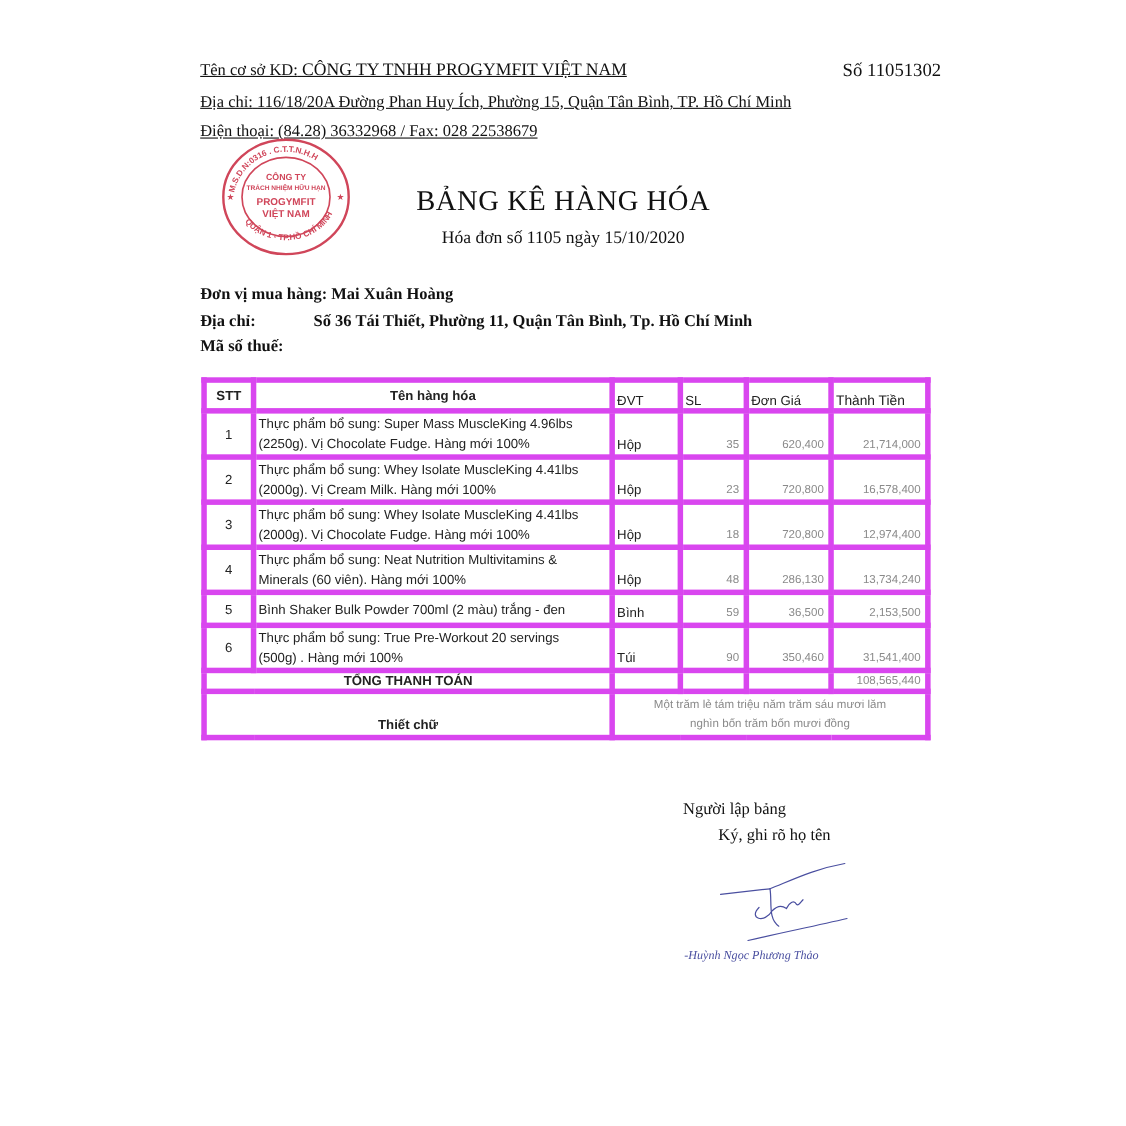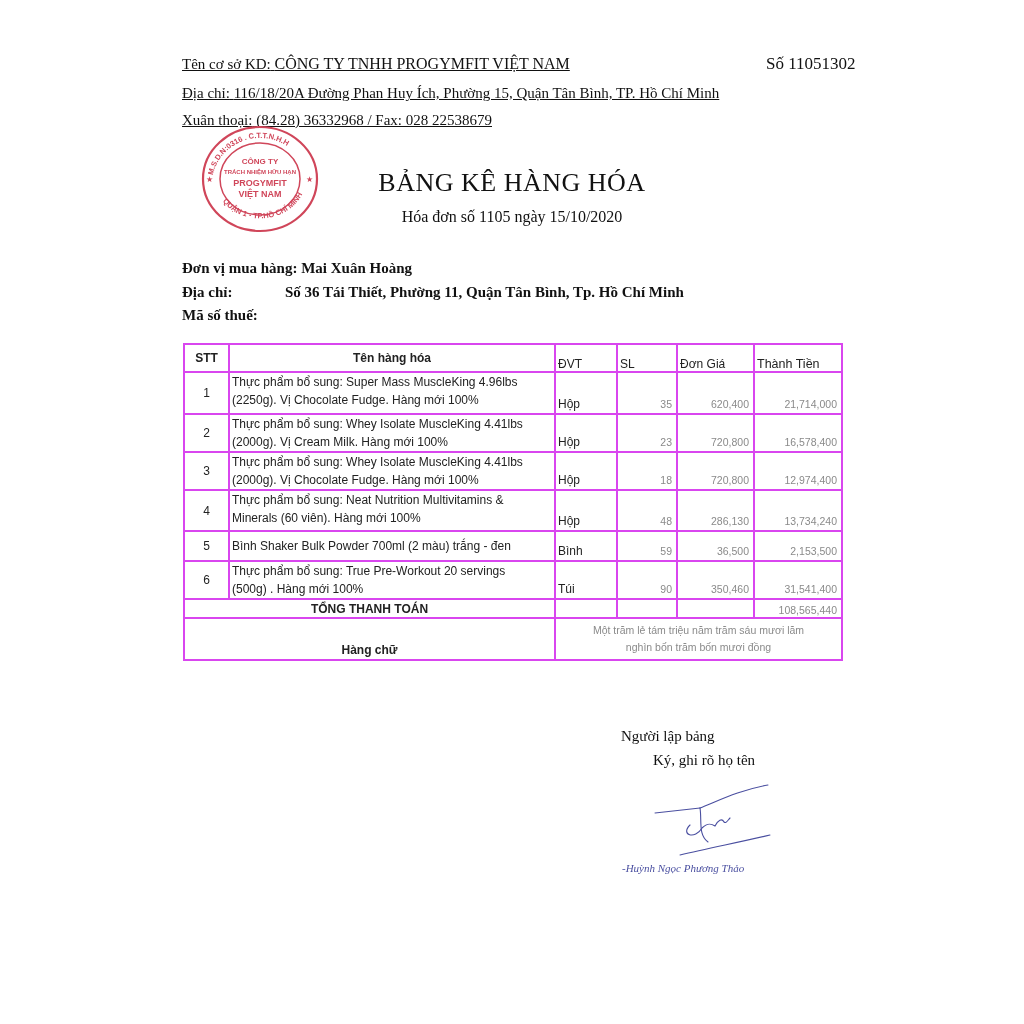--- a/index.html
+++ b/index.html
@@ -21,21 +21,21 @@
   .stamp { left: 200px; top: 124px; width: 120px; height: 110px; }
 
   
   table.goods {
     position: absolute; left: 183px; top: 343px;
     border-collapse: collapse; table-layout: fixed;
     font-family: "Liberation Sans", "DejaVu Sans", sans-serif;
     font-size: 12px; color: #222;
   }
   table.goods td, table.goods th {
-    border: 2px solid #d946ef; padding: 0 2px; vertical-align: bottom; overflow: hidden;
+    border: 5px solid #d946ef; padding: 0 2px; vertical-align: bottom; overflow: hidden;
   }
   table.goods th { font-weight: bold; text-align: center; vertical-align: middle; }
   table.goods th.plain { font-weight: normal; text-align: left; vertical-align: bottom; padding-bottom: 0; }
   td.stt { text-align: center; vertical-align: middle !important; }
   td.name { line-height: 18px; vertical-align: top !important; padding-top: 1px; }
   td.unit { padding-bottom: 2px !important; }
   td.num { text-align: right; color: #8a8a8a; font-size: 10.5px; padding-right: 4px !important; padding-bottom: 3px !important; filter: blur(0.4px); }
   td.sumlbl { text-align: center; font-weight: bold; vertical-align: middle !important; }
   td.pct { text-align: right; font-weight: bold; font-size: 13px; padding-right: 4px !important; }
   td.words { text-align: center; color: #8a8a8a; font-size: 10.5px; line-height: 17px; vertical-align: middle !important; filter: blur(0.4px); }
@@ -48,21 +48,21 @@
 <div class="abs serif hdr-line" style="left:182px; top:55px;">
   <span class="lbl">Tên cơ sở KD:</span>
   <span class="val">CÔNG TY TNHH PROGYMFIT VIỆT NAM</span>
 </div>
 <div class="abs serif" style="left:766px; top:54px; font-size:17px;">Số 11051302</div>
 <div class="abs serif hdr-line" style="left:182px; top:85px;">
   <span class="lbl">Địa chỉ:</span>
   <span class="val" style="font-size:15px;">116/18/20A Đường Phan Huy Ích, Phường 15, Quận Tân Bình, TP. Hồ Chí Minh</span>
 </div>
 <div class="abs serif hdr-line" style="left:182px; top:112px;">
-  <span class="lbl">Xuân thoại:</span>
+  <span class="lbl">Điện thoại:</span>
   <span class="val" style="font-size:15px;margin-top:35px;">(84.28) 36332968 / Fax: 028 22538679</span>
 </div>
 
 <div class="abs stamp">
   <svg width="120" height="110" viewBox="0 0 120 110">
     <ellipse cx="60" cy="55" rx="57" ry="52" fill="none" stroke="#d0465a" stroke-width="2.2"></ellipse>
     <ellipse cx="60" cy="55" rx="40" ry="36" fill="none" stroke="#d0465a" stroke-width="1.5"></ellipse>
     <text x="6" y="58" fill="#d0465a" font-size="8" font-family="Liberation Sans, sans-serif">★</text>
     <text x="106" y="58" fill="#d0465a" font-size="8" font-family="Liberation Sans, sans-serif">★</text>
     <path id="stampTop" d="M12,60 A48,46 0 0,1 108,60" fill="none"></path>
@@ -175,21 +175,21 @@
   </tr>
 
   <tr style="height:19px;">
     <td class="sumlbl" colspan="2">TỔNG THANH TOÁN</td>
     <td></td>
     <td></td>
     <td></td>
     <td class="num" style="padding-bottom:1px !important;">108,565,440</td>
   </tr>
   <tr style="height:42px;">
-    <td class="sumlbl" colspan="2" style="vertical-align:bottom !important; padding-bottom:2px;">Hàng chữ</td>
+    <td class="sumlbl" colspan="2" style="vertical-align:bottom !important; padding-bottom:2px;">Thiết chữ</td>
     <td class="words" colspan="4">
       <div>Một trăm lẻ tám triệu năm trăm sáu mươi lăm</div>
       <div>nghìn bốn trăm bốn mươi đồng</div>
     </td>
   </tr>
 </tbody>
   </table>
 
 <div class="abs serif sig-label" style="left:621px; top:728px;">Người lập bảng</div>
 <div class="abs serif sig-label" style="left:653px; top:752px;">Ký, ghi rõ họ tên</div>

